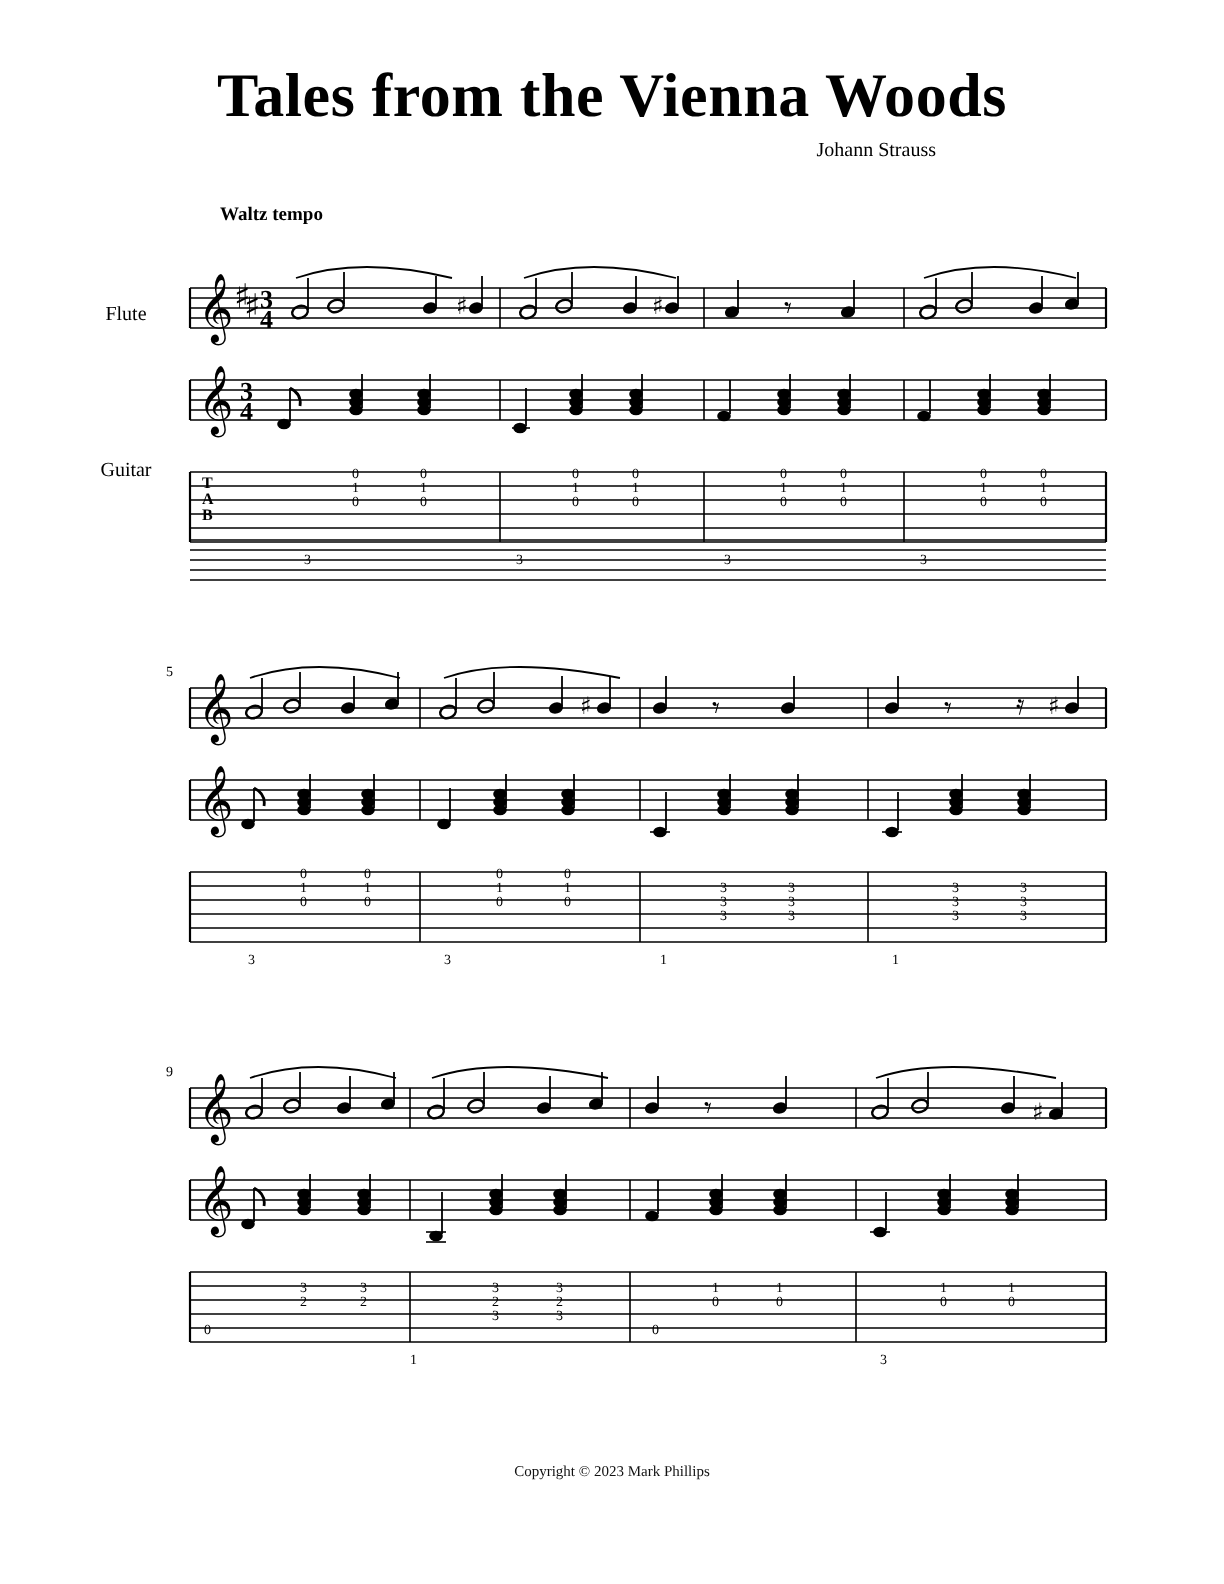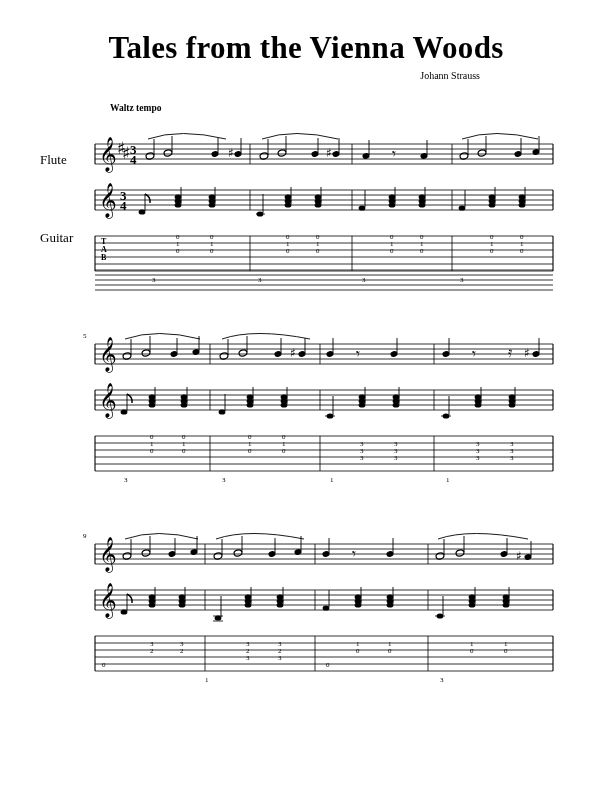--- a/index.html
+++ b/index.html
@@ -30,21 +30,21 @@
     width: 612px;
     text-align: center;
     font-family: "Liberation Serif", serif;
     font-size: 31px;
     font-weight: 700;
     letter-spacing: 0.3px;
   }
   .composer {
     position: absolute;
     top: 70px;
-    right: 42px;
+    right: 54px;
     font-family: "Liberation Serif", serif;
     font-size: 10px;
   }
   .tempo {
     position: absolute;
     font-family: "Liberation Serif", serif;
     font-size: 9.5px;
     font-weight: 700;
   }
   .copyright {
@@ -56,23 +56,23 @@
     font-size: 7.5px;
     color: #111;
   }
   .system {
     position: absolute;
     left: 0;
     width: 612px;
   }
   .instr-label {
     position: absolute;
-    font-size: 13px;
+    font-size: 10px;
     font-family: "Liberation Serif", serif;
-    text-align: left;
+    text-align: center;
     width: 46px;
   }
   .measure-num {
     position: absolute;
     font-size: 7px;
     font-family: "Liberation Serif", serif;
   }
   svg { display: block; }
   .stafflines line, .barline { stroke: #000; }
   text.music {
@@ -677,14 +677,15 @@
         <text x="504" y="116">1</text>
           <text x="504" y="123">0</text>
       </g>
       <g font-size="7" font-family="Liberation Serif, serif">
         <text x="205" y="152">1</text>
         <text x="440" y="152">3</text>
       </g>
     </svg>
   </div>
 
+  <div class="copyright">Copyright © 2023 Mark Phillips</div>
 
 </div>
 
 </body></html>

